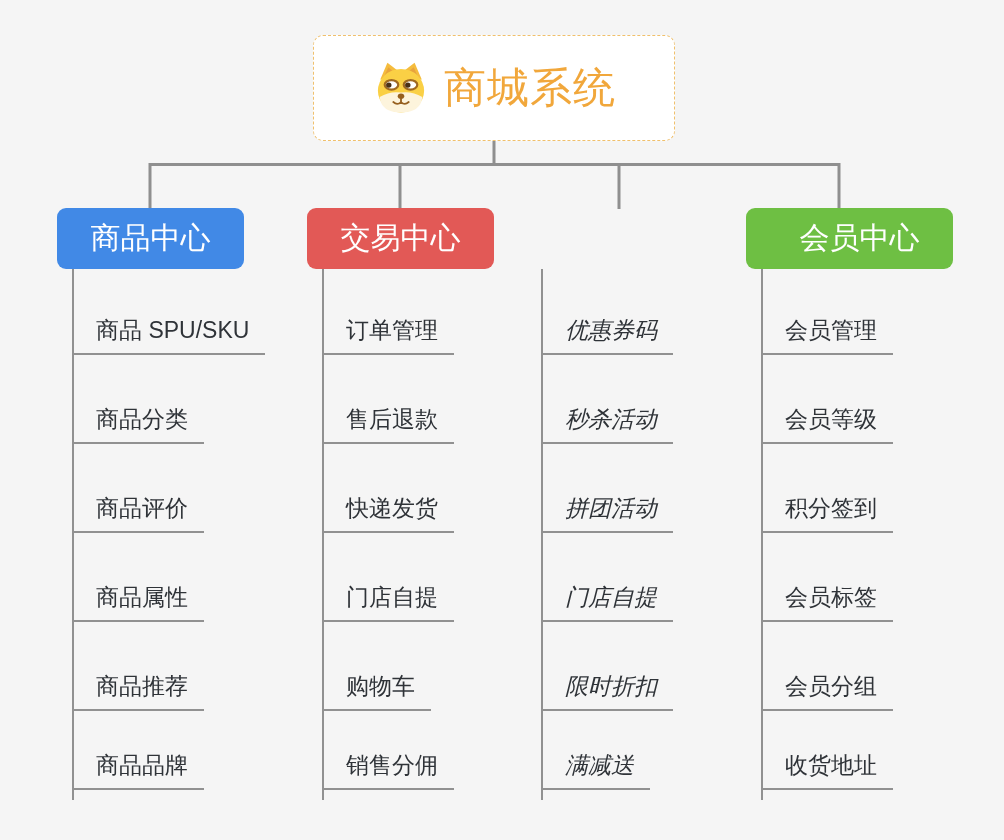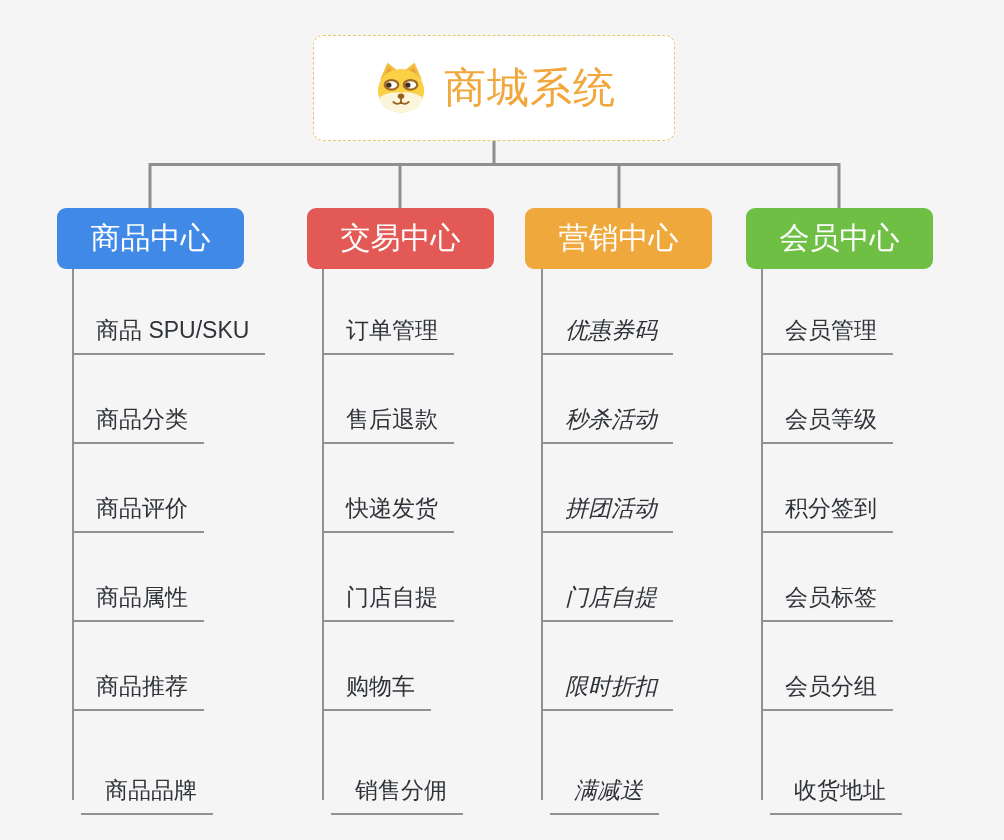--- a/index.html
+++ b/index.html
@@ -46,21 +46,21 @@
     color:#ffffff;
     font-size:30px;
     display:flex;
     align-items:center;
     justify-content:center;
     white-space:nowrap;
   }
   .bh0{left:57px;}
   .bh1{left:307px;}
   .bh2{left:525px;}
-  .bh3{left:746px;}
+  .bh3{left:746px;padding-left:20px;}
   
   .col{
     position:absolute;
     top:269px;
     width:2px;height:531px;
   }
   .col .vline{
     position:absolute;
     left:0;top:0;
     width:2px;height:531px;
@@ -81,21 +81,21 @@
     border-bottom:2px solid #919191;
     font-size:23px;
     color:#2f3338;
     white-space:nowrap;
   }
   .i0{top:36px;}
   .i1{top:125px;}
   .i2{top:214px;}
   .i3{top:303px;}
   .i4{top:392px;}
-  .i5{top:496px;margin-left:9px;}
+  .i5{top:471px;}
 </style>
 </head>
 <body>
 
 <div class="canvas">
 
   <svg class="connectors" width="1004" height="840">
     <g stroke="#8f8f8f" stroke-width="3" fill="none">
       <path d="M494 141 V163"></path>
       <path d="M150 209 V164.5 H839 V209"></path>
@@ -118,21 +118,20 @@
       <circle cx="39.5" cy="26.8" r="3" fill="#4a3016"></circle>
       <ellipse cx="32" cy="39" rx="3.6" ry="2.8" fill="#96601f"></ellipse>
       <path d="M32 41 V44.5" stroke="#96601f" stroke-width="2" stroke-linecap="round" fill="none"></path>
       <path d="M23.5 45.5 Q28 49.5 32 45.5 Q36 49.5 40.5 45.5" stroke="#96601f" stroke-width="2" stroke-linecap="round" fill="none"></path>
     </svg>
     <span class="root-title" style="color: rgb(241, 167, 59);">商城系统</span>
   </div>
 
   <div class="branch-header bh1" style="background: rgb(226, 89, 86);">交易中心</div>
   <div class="branch-header bh0" style="background: rgb(65, 137, 230);">商品中心</div>
-  <div class="branch-header bh2" style="background: rgb(239, 168, 60);">营销中心</div>
   <div class="branch-header bh3" style="background: rgb(110, 191, 67);">会员中心</div>
 
   <div class="col c0">
     <div class="vline"></div>
     <div class="item i0">商品 SPU/SKU</div>
     <div class="item i1">商品分类</div>
     <div class="item i2">商品评价</div>
     <div class="item i3">商品属性</div>
     <div class="item i4">商品推荐</div>
     <div class="item i5">商品品牌</div>

